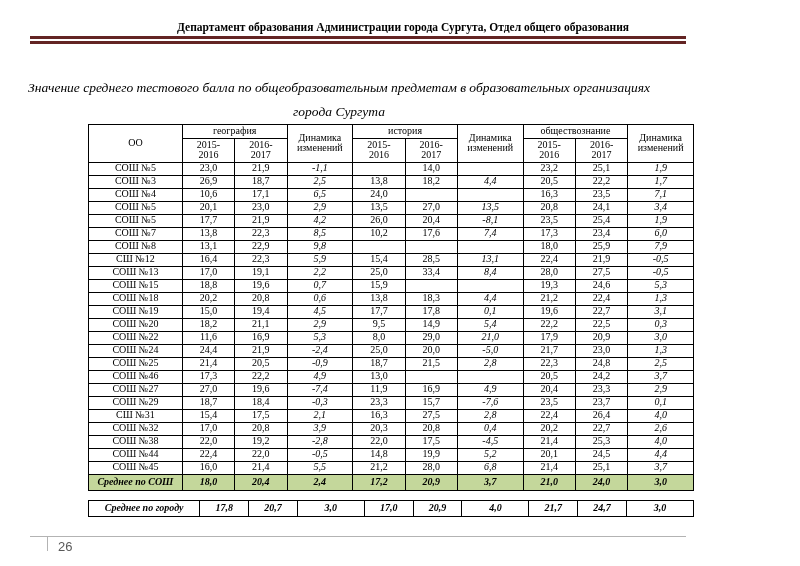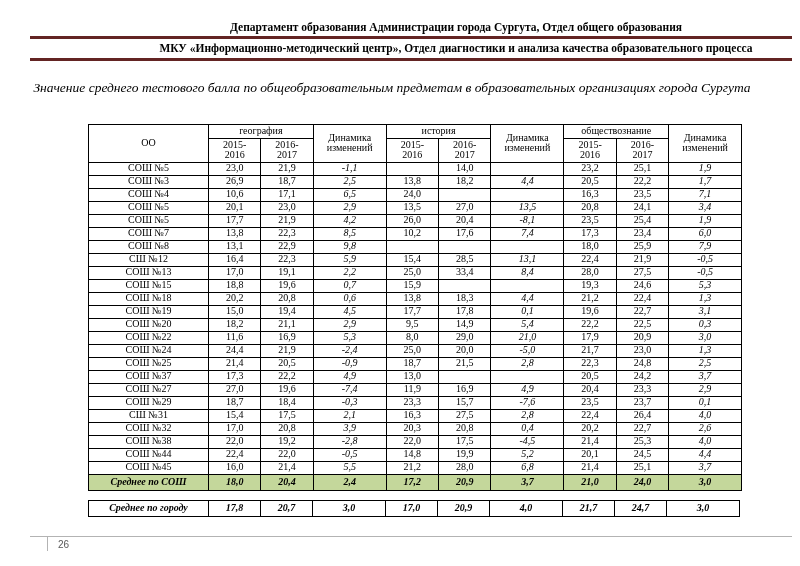--- a/index.html
+++ b/index.html
@@ -1,17 +1,17 @@
 <!DOCTYPE html>
 <html style="--rule: #632423; --avg-bg: #c4d79b;"><head>
 <meta charset="utf-8">
 <style>
   html,body{margin:0;padding:0;}
   body{background:#ffffff;}
-  .slide{position:relative;width:800px;height:566px;background:#fff;font-family:"Liberation Serif",serif;color:#000;overflow:hidden;box-sizing:border-box;}
+  .slide{position:relative;width:694px;height:566px;background:#fff;font-family:"Liberation Serif",serif;color:#000;overflow:hidden;box-sizing:border-box;}
 
   
   .hdr{position:absolute;top:20px;left:30px;right:8px;}
   .hdr-text{text-align:center;font-weight:bold;font-size:11.5px;line-height:1.25;padding-left:90px;}
   .hdr-rule{height:0;border:0;border-top:3px solid var(--rule,#632423);margin:2px 0 2px 0;}
 
   
   .title{position:absolute;top:76px;left:24px;right:40px;text-align:center;font-style:italic;font-size:13.5px;line-height:1.75;}
 
   
@@ -24,31 +24,30 @@
   th.yr{padding:1px 14px;}
   td.dyn{font-style:italic;}
   tr.avg td{font-weight:bold;font-style:italic;height:15px;}
   tr.green td{background:var(--avg-bg,#c4d79b);}
   .city-table{margin-top:9px;}
   .city-table td{font-weight:bold;font-style:italic;height:17px;}
 
   
   .footer-rule{position:absolute;left:30px;right:8px;top:536px;border-top:1px solid #b3b3b3;}
   .footer-tick{position:absolute;left:47px;top:536px;height:15px;border-left:1px solid #b3b3b3;}
-  .page-num{position:absolute;left:58px;top:539px;font-family:"Liberation Sans",sans-serif;font-size:10px;color:#595959;text-align:center;}
+  .page-num{position:absolute;left:58px;top:539px;font-family:"Liberation Sans",sans-serif;font-size:13px;color:#595959;text-align:center;}
 </style>
 </head>
 <body>
 
 <div class="slide">
 
   <div class="hdr">
     <div class="hdr-text">Департамент образования Администрации города Сургута, Отдел общего образования</div>
     <div class="hdr-rule"></div>
-    <div class="hdr-text">МКУ «Информационно-методический центр», Отдел диагностики и анализа качества образовательного процесса</div>
     <div class="hdr-rule"></div>
   </div>
 
   <div class="title">
     <div>Значение среднего тестового балла по общеобразовательным предметам в образовательных организациях города Сургута</div>
   </div>
 
   <div class="tables">
     <table class="main-table">
       <colgroup>
@@ -269,21 +268,21 @@
             <td>20,5</td>
             <td class="dyn">-0,9</td>
             <td>18,7</td>
             <td>21,5</td>
             <td class="dyn">2,8</td>
             <td>22,3</td>
             <td>24,8</td>
             <td class="dyn">2,5</td>
           </tr>
           <tr>
-            <td>СОШ №37</td>
+            <td>СОШ №46</td>
             <td>17,3</td>
             <td>22,2</td>
             <td class="dyn">4,9</td>
             <td>13,0</td>
             <td></td>
             <td class="dyn"></td>
             <td>20,5</td>
             <td>24,2</td>
             <td class="dyn">3,7</td>
           </tr>

